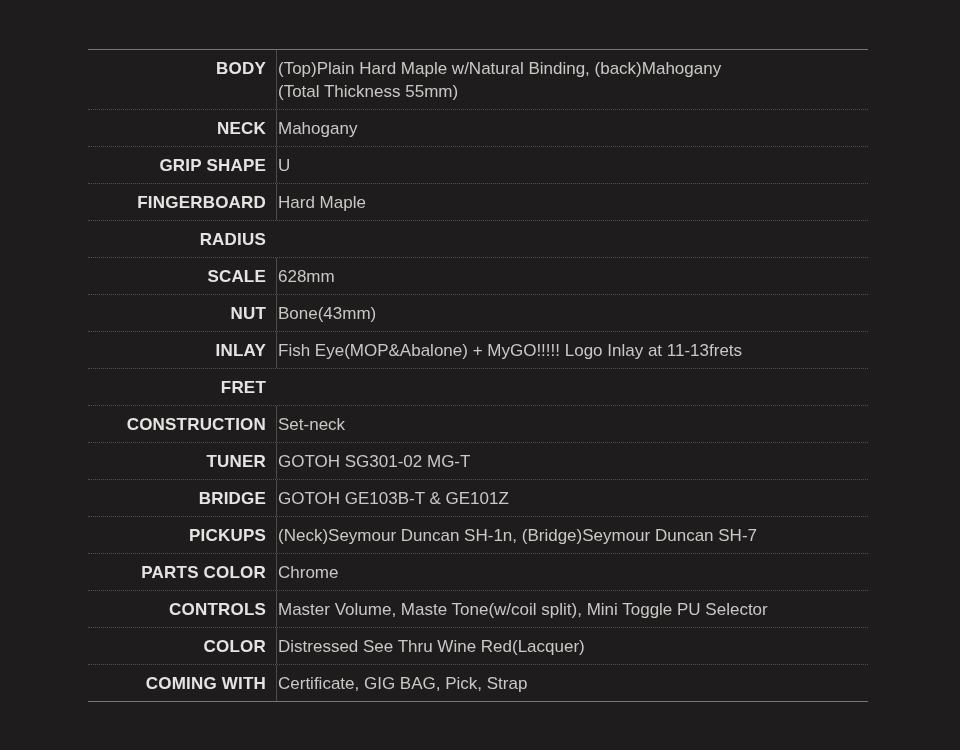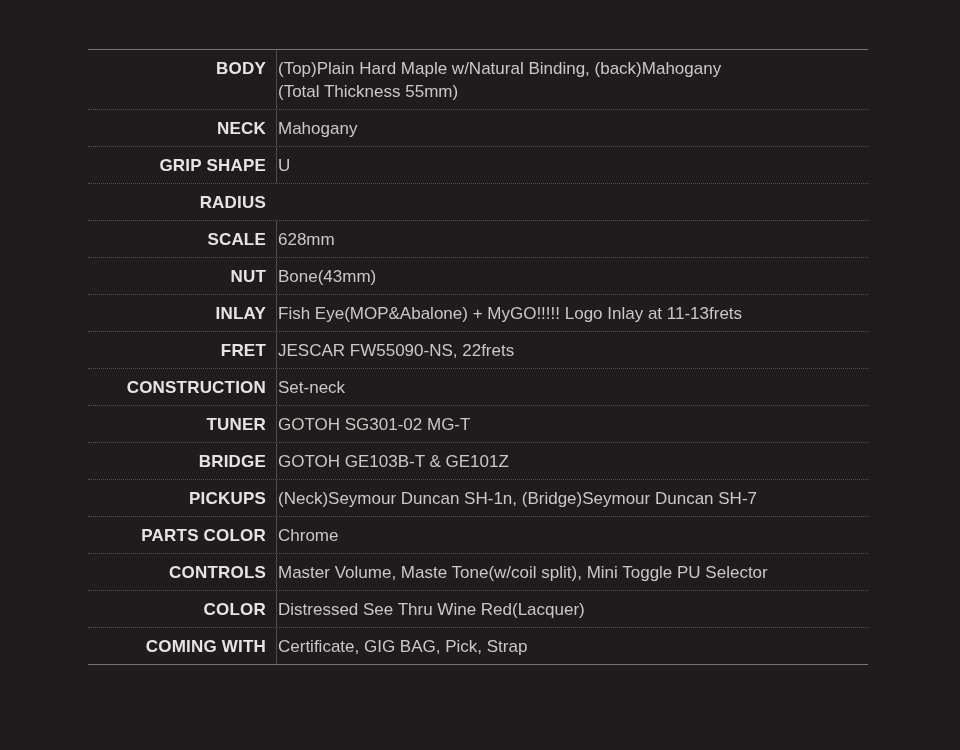--- a/index.html
+++ b/index.html
@@ -72,20 +72,24 @@
   <div class="spec-row">
     <div class="spec-label">NECK</div>
     <div class="spec-value">Mahogany</div>
   </div>
 
   <div class="spec-row">
     <div class="spec-label">GRIP SHAPE</div>
     <div class="spec-value">U</div>
   </div>
 
+  <div class="spec-row">
+    <div class="spec-label">FINGERBOARD</div>
+    <div class="spec-value">Hard Maple</div>
+  </div>
 
   <div class="spec-row">
     <div class="spec-label">RADIUS</div>
   </div>
 
   <div class="spec-row">
     <div class="spec-label">SCALE</div>
     <div class="spec-value">628mm</div>
   </div>
 
@@ -94,21 +98,20 @@
     <div class="spec-value">Bone(43mm)</div>
   </div>
 
   <div class="spec-row">
     <div class="spec-label">INLAY</div>
     <div class="spec-value">Fish Eye(MOP&amp;Abalone) + MyGO!!!!! Logo Inlay at 11-13frets</div>
   </div>
 
   <div class="spec-row">
     <div class="spec-label">FRET</div>
-    <div class="spec-value">JESCAR FW55090-NS, 22frets</div>
   </div>
 
   <div class="spec-row">
     <div class="spec-label">CONSTRUCTION</div>
     <div class="spec-value">Set-neck</div>
   </div>
 
   <div class="spec-row">
     <div class="spec-label">TUNER</div>
     <div class="spec-value">GOTOH SG301-02 MG-T</div>

